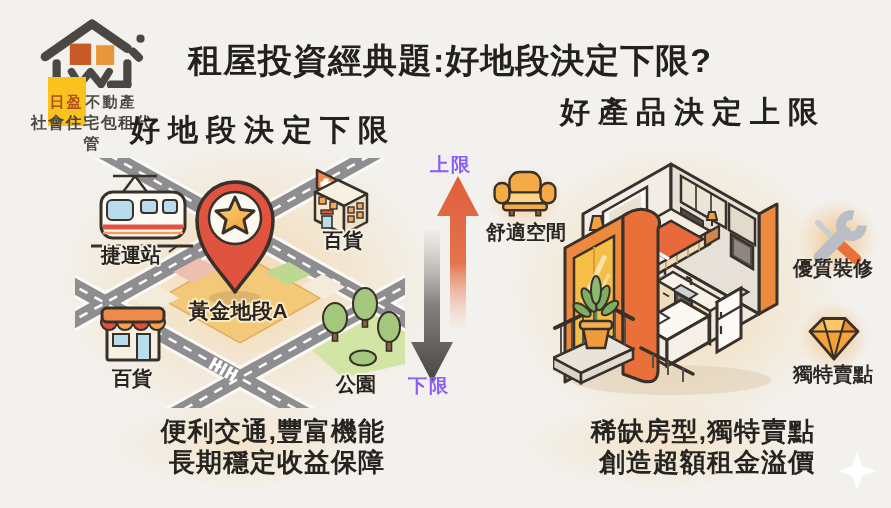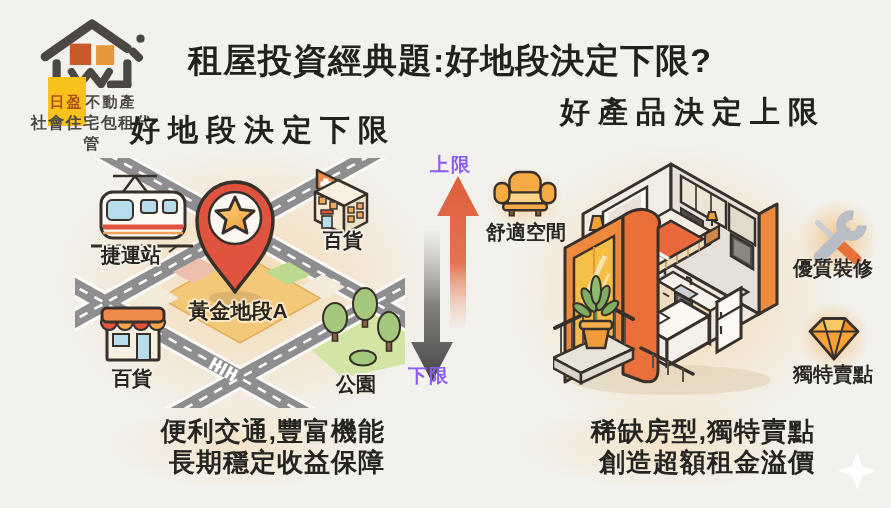--- a/index.html
+++ b/index.html
@@ -74,21 +74,21 @@
       </linearGradient>
       <linearGradient id="gradDown" gradientUnits="userSpaceOnUse" x1="0" y1="85" x2="0" y2="240">
         <stop offset="0" stop-color="#9a9997" stop-opacity="0"></stop>
         <stop offset="0.5" stop-color="#6f6d6a" stop-opacity="0.85"></stop>
         <stop offset="1" stop-color="#454442"></stop>
       </linearGradient>
     </defs>
     <path d="M60,34 L81,74 L68,74 L68,186 L52,186 L52,74 L39,74 Z" fill="url(#gradUp)"></path>
     <path d="M34,240 L13,200 L26,200 L26,88 L42,88 L42,200 L55,200 Z" fill="url(#gradDown)"></path>
   </svg>
-  <div class="abs axis-label" style="left:408px;top:363px;text-align:right;">下限</div>
+  <div class="abs axis-label" style="left:408px;top:373px;text-align:right;">下限</div>
 
   <svg class="abs" style="left:75px;top:158px;" width="330" height="250" viewBox="0 0 330 250">
     <defs>
       <linearGradient id="starG" gradientUnits="userSpaceOnUse" x1="150" y1="40" x2="170" y2="78">
         <stop offset="0" stop-color="#fbd37d"></stop>
           <stop offset="1" stop-color="#f09c35"></stop>
       </linearGradient>
     </defs>
 
     <g>

